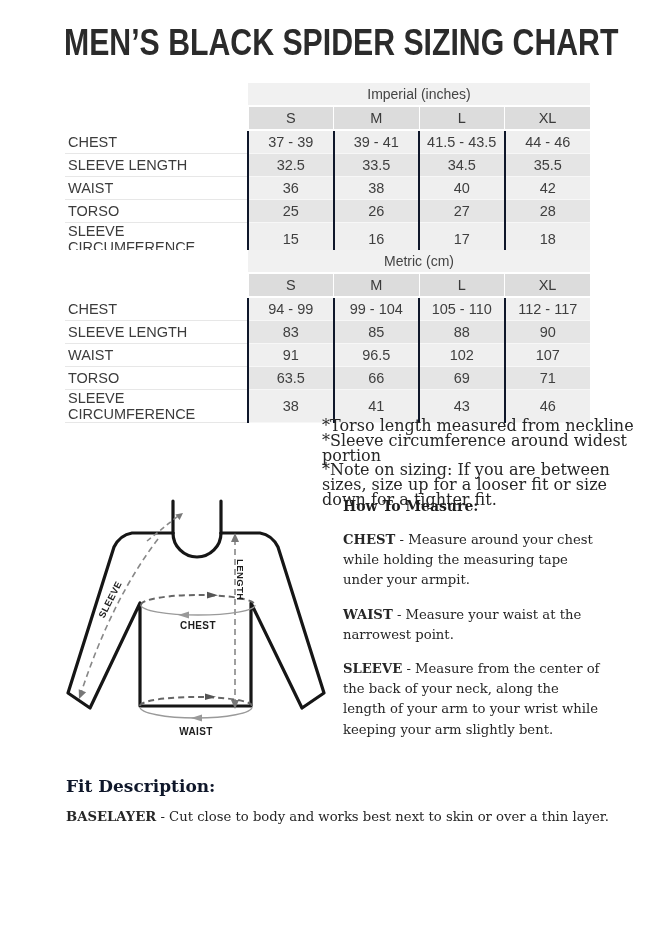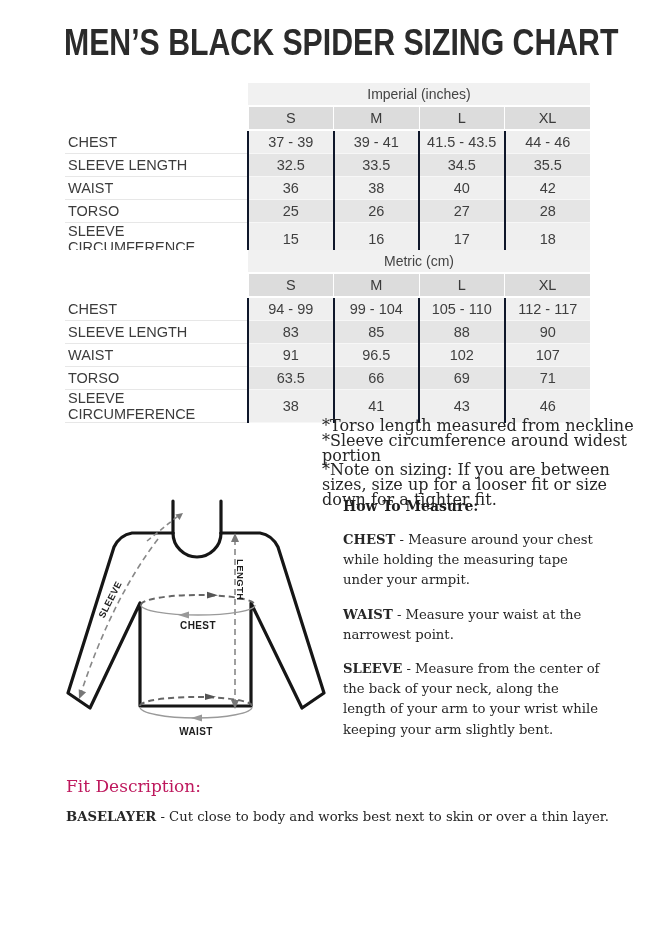--- a/index.html
+++ b/index.html
@@ -34,21 +34,21 @@
   
   .howto{position:absolute;left:343px;top:498px;width:262px;
          font-family:"DejaVu Serif",serif;color:#262626;}
   .howto-heading{font-size:14px;font-weight:bold;margin:0 0 16px 0;color:#1f1f1f;}
   .howto p{margin:0 0 14px 0;font-size:13.2px;line-height:1.53;}
   .term{font-weight:bold;}
 
   
   .fit{position:absolute;left:66px;top:776px;width:560px;
        font-family:"DejaVu Serif",serif;color:#262626;}
-  .fit-heading{font-size:17px;font-weight:normal;color:#be185d;margin:0 0 12px 0;}
+  .fit-heading{font-size:17px;font-weight:bold;color:#0f172a;margin:0 0 12px 0;}
   .fit-body{margin:0;font-size:13.2px;line-height:1.4;}
 
   
   .diagram{position:absolute;left:50px;top:487px;width:295px;height:270px;}
   .diagram text{font-family:"Liberation Sans",sans-serif;font-weight:bold;fill:#1d1d1d;letter-spacing:.4px;}
 </style>
 </head>
 <body>
 
 <div class="page">

